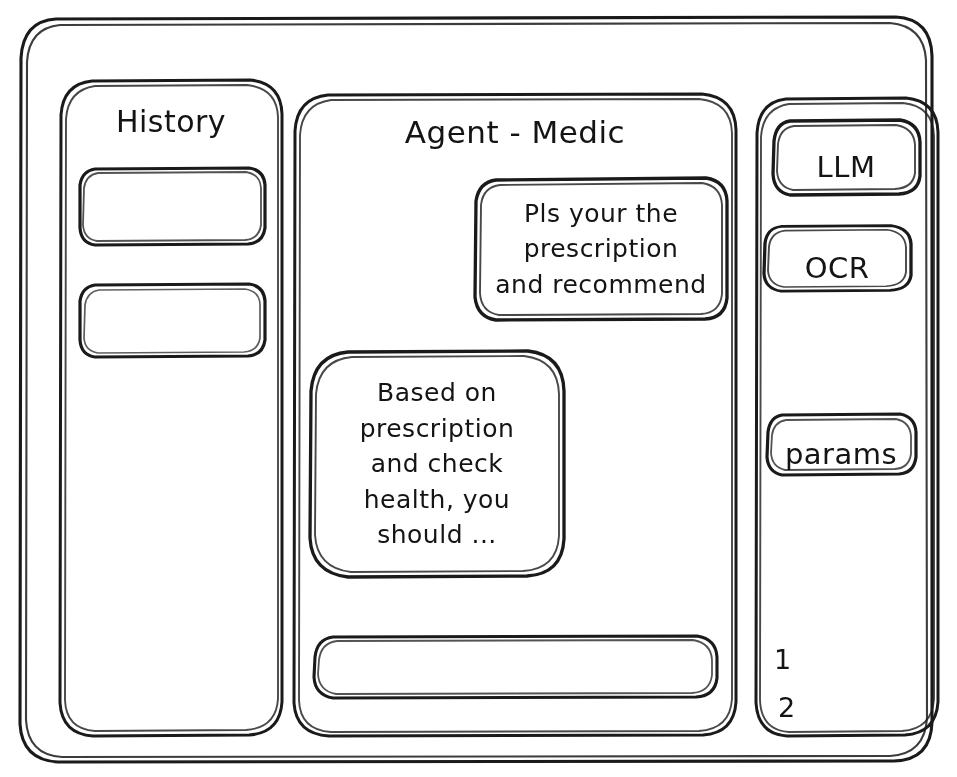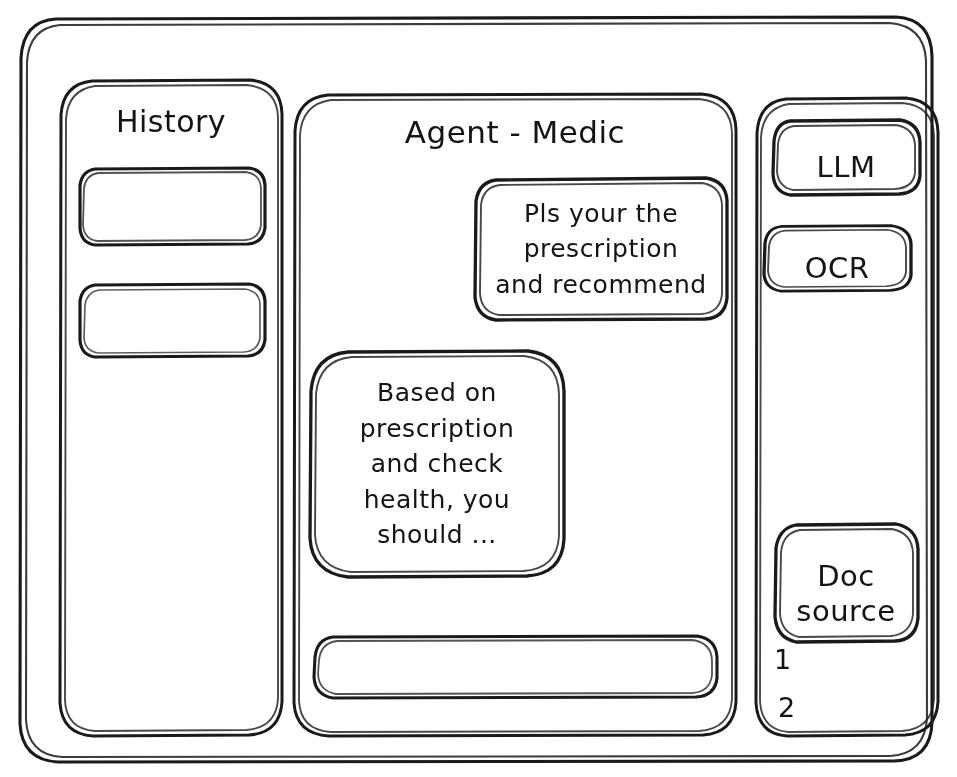--- a/index.html
+++ b/index.html
@@ -246,28 +246,27 @@
     <div class="tool-btn" id="tool-ocr">
       <div class="sketch">
         <svg viewBox="0 0 152 82" preserveAspectRatio="none">
           <path d="M20,3 L130,2 Q149,5 150,24 L150,62 Q148,79 129,80 L20,81 Q4,78 3,60 L4,23 Q6,5 20,3 Z" stroke-width="3.3"></path>
           <path d="M24,8 L126,7 Q144,10 145,28 L145,58 Q143,74 125,75 L23,76 Q8,73 7,56 L8,27 Q10,10 24,8 Z" stroke-width="1.9" opacity="0.8"></path>
         </svg>
       </div>
       <div class="hand tool-label">OCR</div>
     </div>
 
-
-    <div class="tool-btn" id="tool-docsource">
-      <div class="sketch">
-        <svg viewBox="0 0 148 122" preserveAspectRatio="none">
-          <path d="M24,3 L124,2 Q145,6 146,27 L146,96 Q144,118 123,119 L24,120 Q5,116 3,95 L4,26 Q7,6 24,3 Z" stroke-width="3.3"></path>
-          <path d="M28,8 L120,7 Q140,11 141,31 L141,92 Q139,112 119,114 L27,115 Q9,111 8,91 L9,30 Q11,11 28,8 Z" stroke-width="1.9" opacity="0.8"></path>
-        </svg>
-      </div>
-      <div class="hand tool-label">Doc
-source</div>
-    </div>
+    <div class="tool-btn" id="tool-params">
+      <div class="sketch">
+        <svg viewBox="0 0 154 64" preserveAspectRatio="none">
+          <path d="M18,3 L136,2 Q151,5 152,20 L152,45 Q150,61 135,62 L18,63 Q4,60 3,45 L4,20 Q6,5 18,3 Z" stroke-width="3.2"></path>
+          <path d="M22,8 L132,7 Q146,10 147,24 L147,42 Q145,56 131,57 L21,58 Q8,55 7,41 L8,23 Q10,10 22,8 Z" stroke-width="1.8" opacity="0.75"></path>
+        </svg>
+      </div>
+      <div class="hand tool-label">params</div>
+    </div>
+
 
     <div class="hand doc-ref" id="doc-ref-1">1</div>
     <div class="hand doc-ref" id="doc-ref-2">2</div>
   </div>
 </div>
 
 </body></html>

